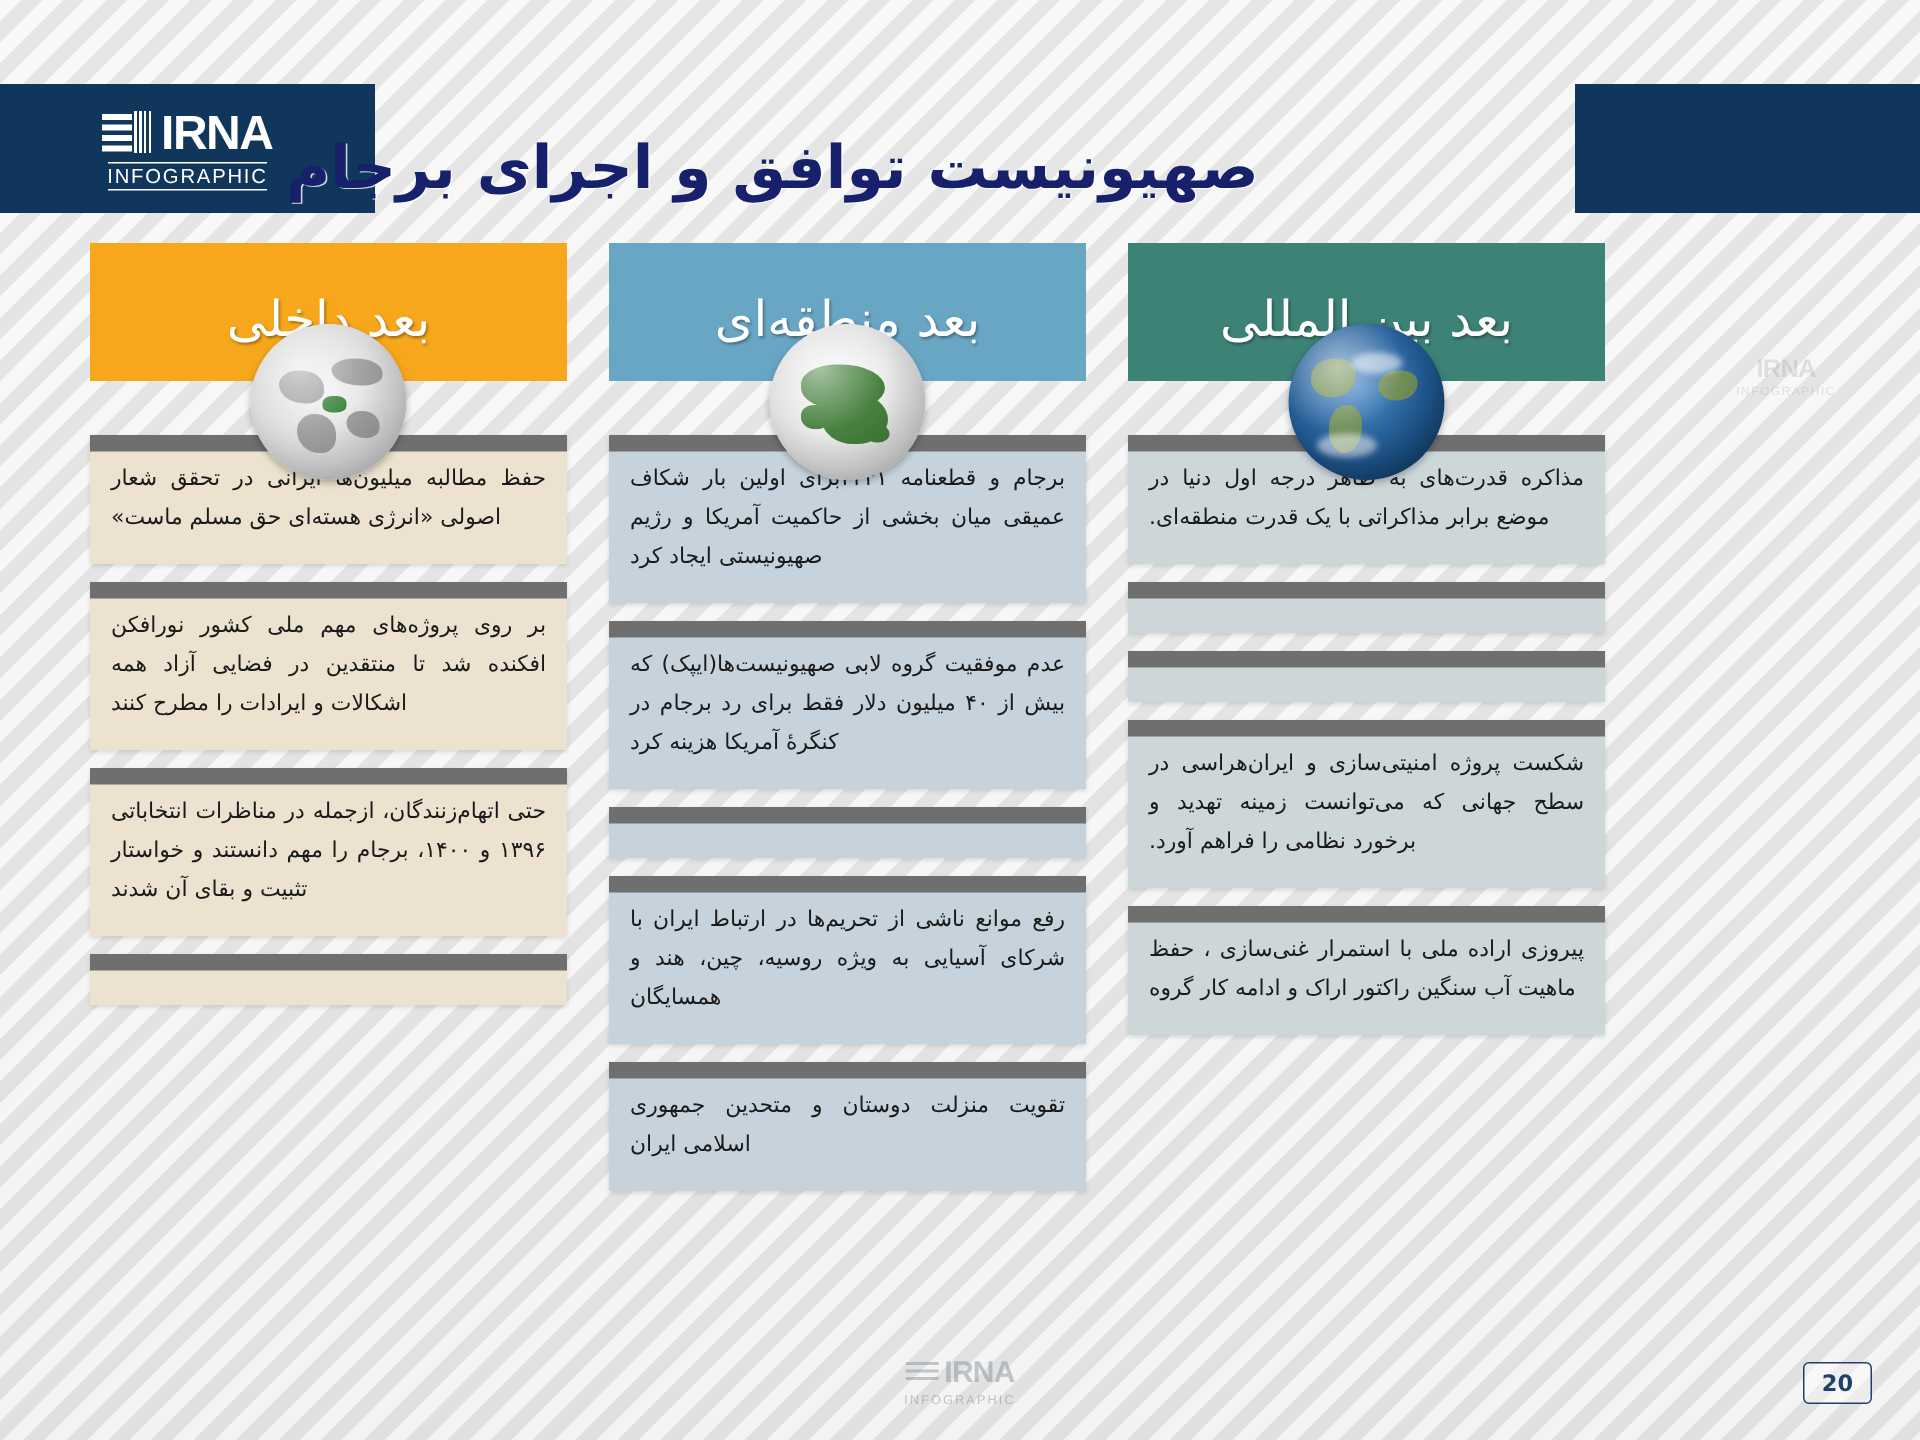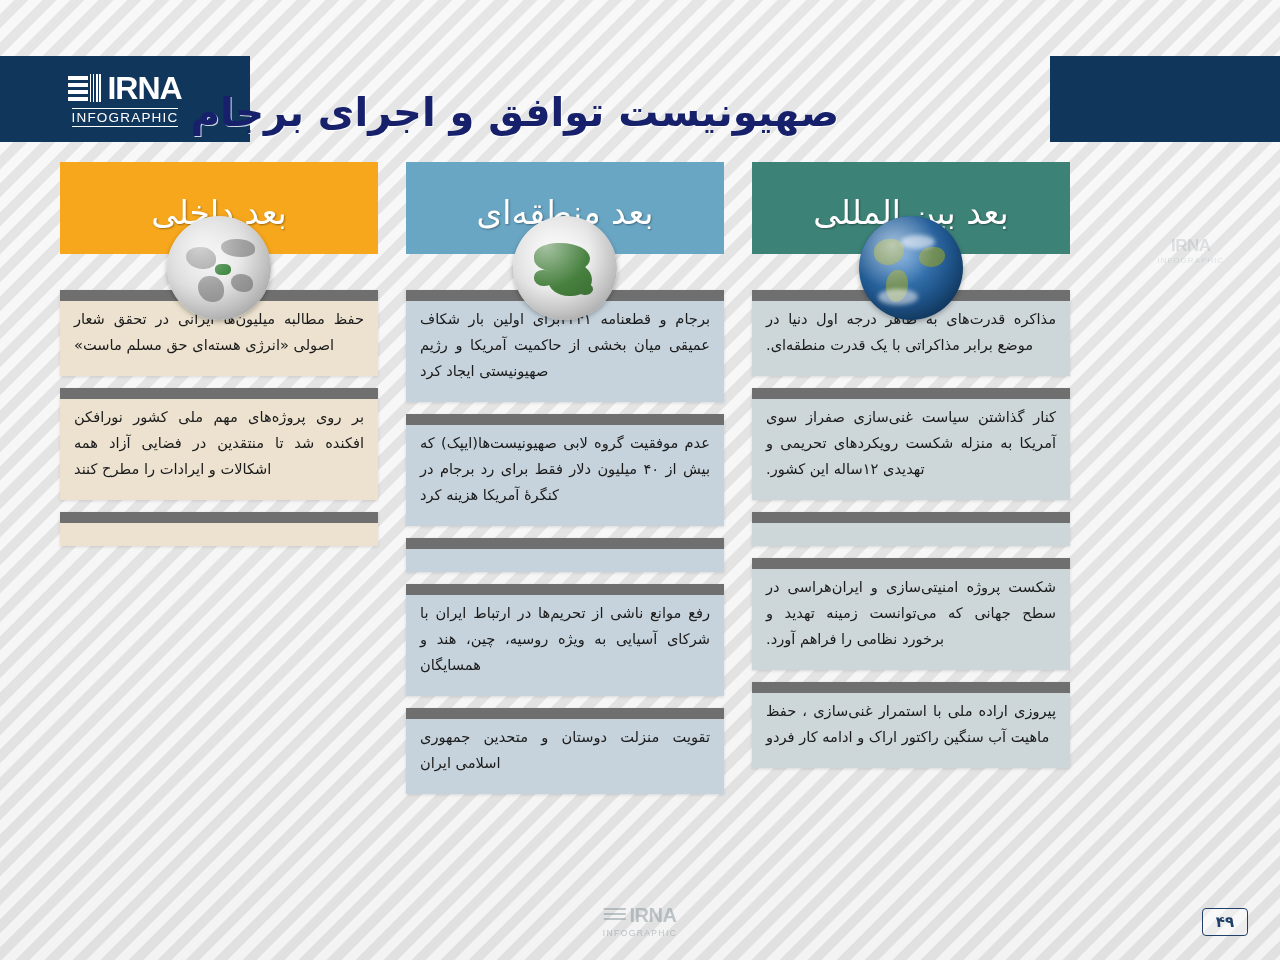--- a/index.html
+++ b/index.html
@@ -254,20 +254,24 @@
         <div class="card">
           <span class="tab"></span>
           <p>حفظ مطالبه میلیون‌ها ایرانی در تحقق شعار اصولی «انرژی هسته‌ای حق مسلم ماست»</p>
         </div>
         <div class="card">
           <span class="tab"></span>
           <p>بر روی پروژه‌های مهم ملی کشور نورافکن افکنده شد تا منتقدین در فضایی آزاد همه اشکالات و ایرادات را مطرح کنند</p>
         </div>
         <div class="card">
           <span class="tab"></span>
+          <p>حتی اتهام‌زنندگان، ازجمله در مناظرات انتخاباتی ۱۳۹۶ و ۱۴۰۰، برجام را مهم دانستند و خواستار تثبیت و بقای آن شدند</p>
+        </div>
+        <div class="card">
+          <span class="tab"></span>
         </div>
       </div>
     </div>
 
     <div class="column theme-regional">
       <div class="col-header">
         <div class="ttl">بعد منطقه‌ای</div>
       </div>
       <div class="globe-wrap">
         <div class="globe globe-green">
@@ -313,45 +317,44 @@
           <span class="cloud" style="left:18%;top:70%;width:40px;height:16px;"></span>
         </div>
       </div>
       <div class="cards" style="margin-top:36px;">
         <div class="card">
           <span class="tab"></span>
           <p>مذاکره قدرت‌های به ظاهر درجه اول دنیا در موضع برابر مذاکراتی با یک قدرت منطقه‌ای.</p>
         </div>
         <div class="card">
           <span class="tab"></span>
-          <p>کنار گذاشتن سیاست غنی‌سازی صفراز سوی آمریکا به منزله شکست رویکردهای تحریمی و تهدیدی ۱۲ساله این کشور.</p>
         </div>
         <div class="card">
           <span class="tab"></span>
         </div>
         <div class="card">
           <span class="tab"></span>
           <p>شکست پروژه امنیتی‌سازی و ایران‌هراسی در سطح جهانی که می‌توانست زمینه تهدید و برخورد نظامی را فراهم آورد.</p>
         </div>
         <div class="card">
           <span class="tab"></span>
-          <p>پیروزی اراده ملی با استمرار غنی‌سازی ، حفظ ماهیت آب سنگین راکتور اراک و ادامه کار فردو</p>
+          <p>پیروزی اراده ملی با استمرار غنی‌سازی ، حفظ ماهیت آب سنگین راکتور اراک و ادامه کار گروه</p>
         </div>
       </div>
     </div>
 
   </div>
 
   <div class="footer-logo">
     <div class="fl-row">
       <span class="fl-mark">
         <span class="bar b1"></span>
           <span class="bar b2"></span>
           <span class="bar b3"></span>
       </span>
       <span class="fl-text">IRNA</span>
     </div>
     <div class="fl-sub">INFOGRAPHIC</div>
   </div>
 
-  <div class="page-num">۴۹</div>
+  <div class="page-num">20</div>
 
 </div>
 
 </body></html>

